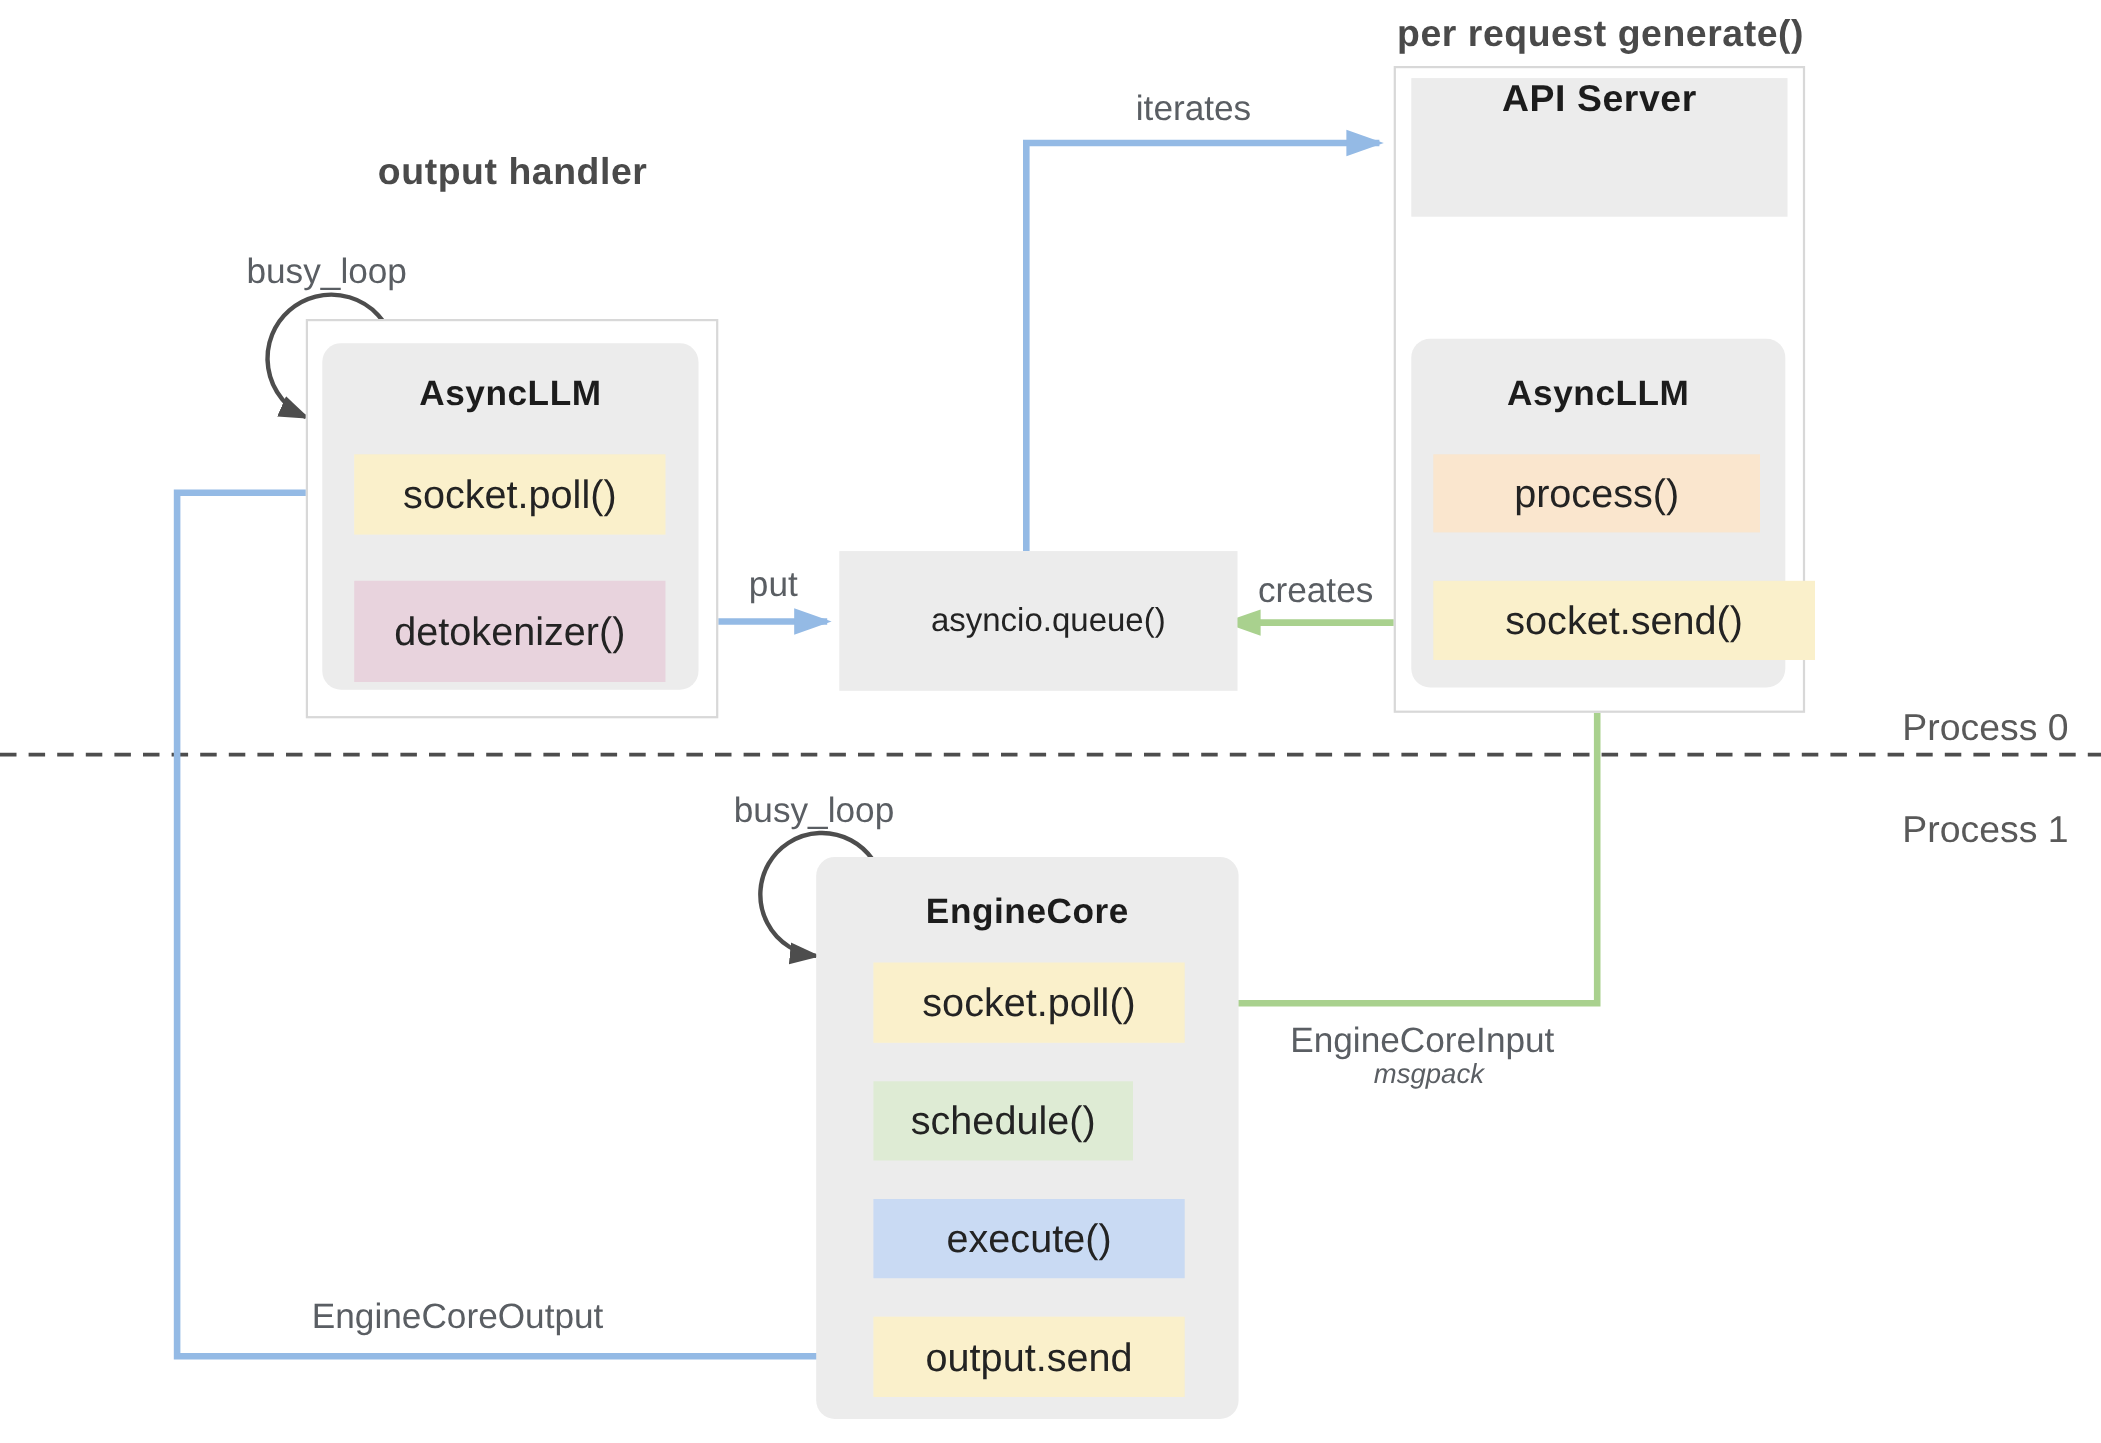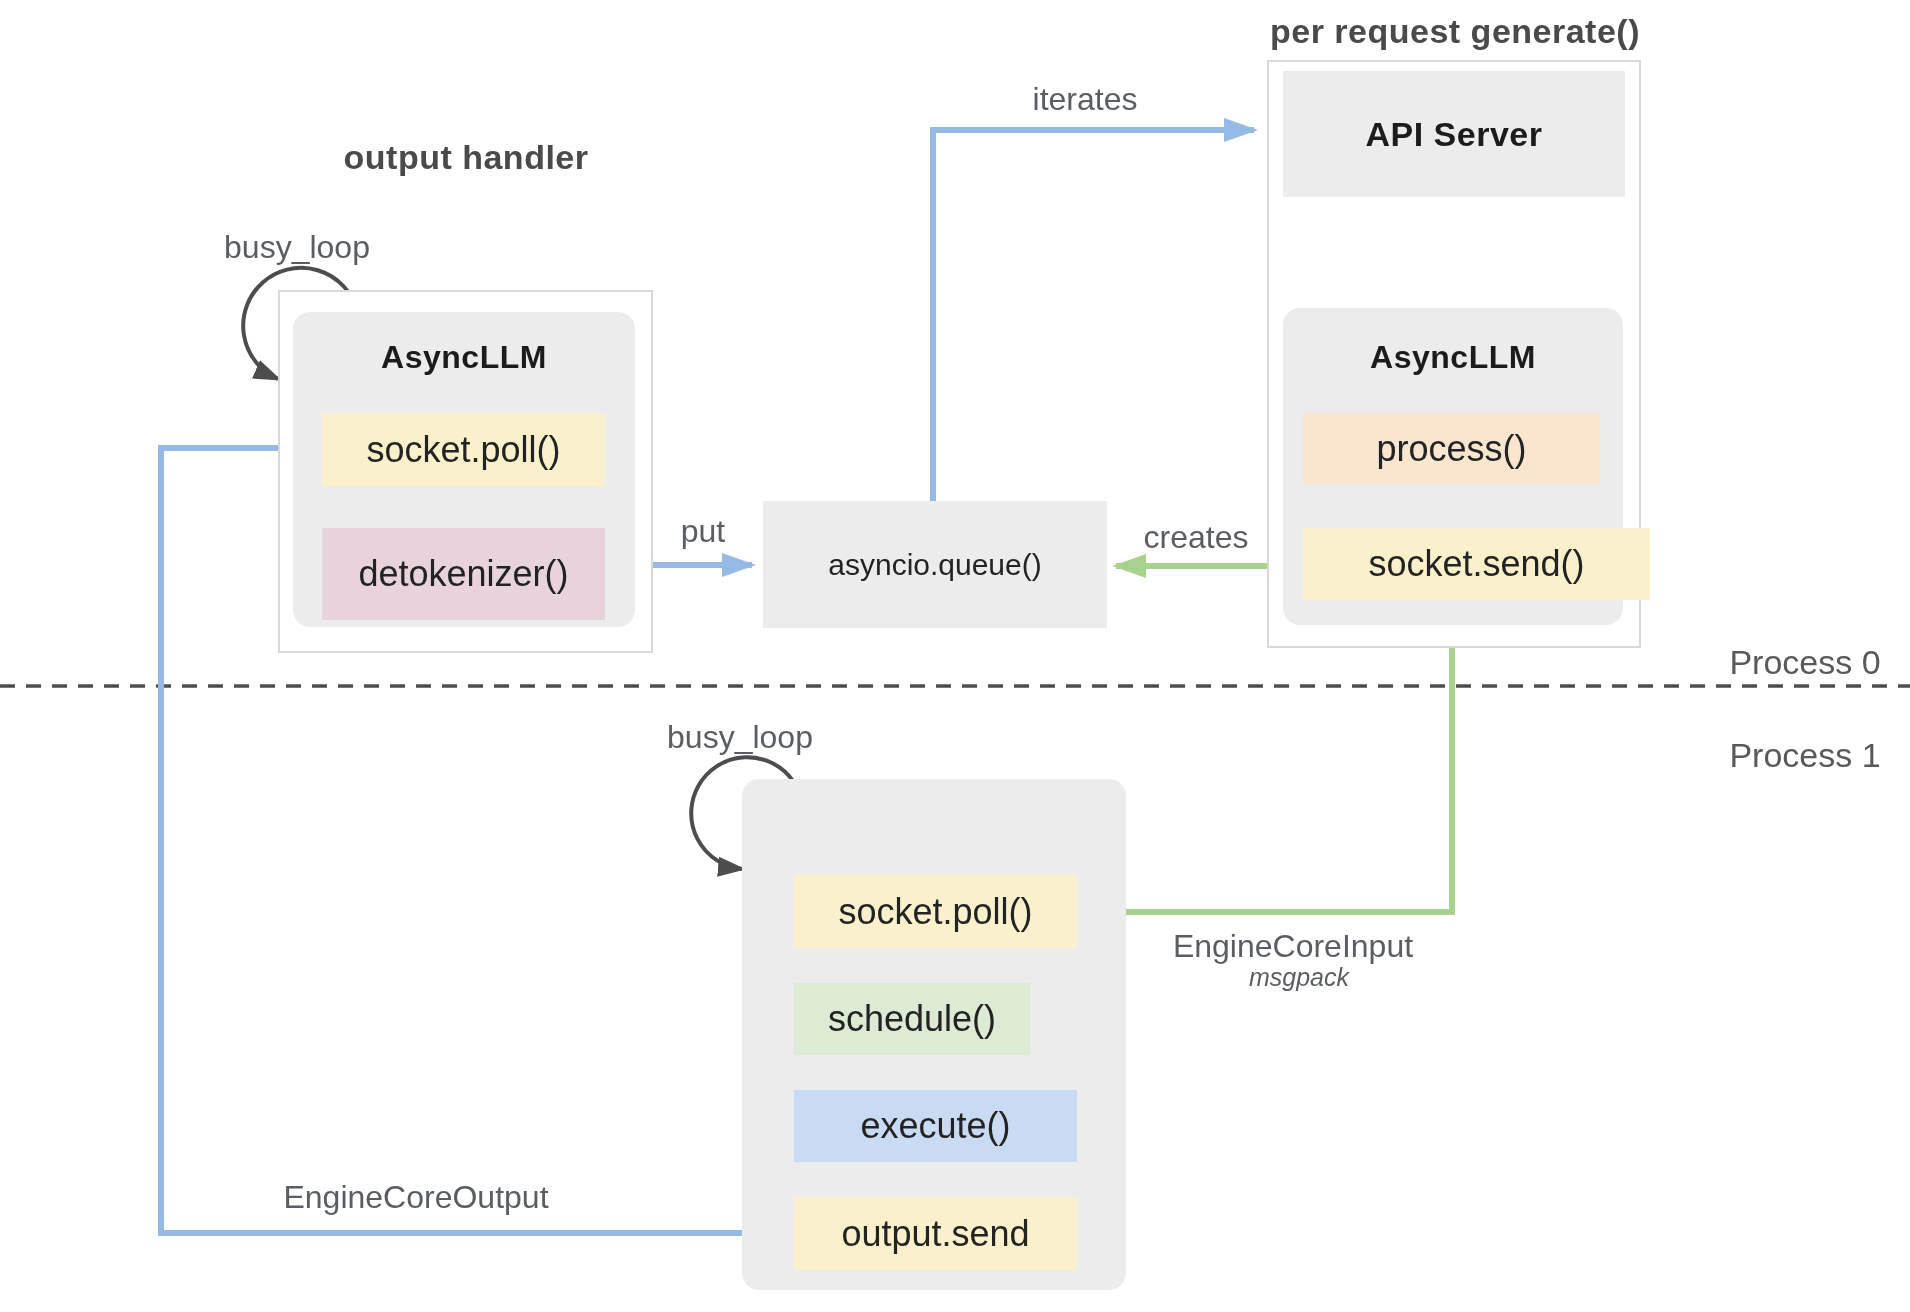--- a/index.html
+++ b/index.html
@@ -13,22 +13,22 @@
                  font-size:32px;line-height:1;color:var(--heading_dark);letter-spacing:.5px;}
   .method{position:absolute;display:flex;align-items:center;justify-content:center;
           font-size:36px;color:#232323;box-sizing:border-box;}
   .yellow{background:var(--method_yellow);}
   .pink{background:var(--method_pink);}
   .orange{background:var(--method_orange);}
   .green{background:var(--method_green);}
   .blue{background:var(--method_blue);}
 
   .queue-node{position:absolute;background:var(--panel_gray);display:flex;align-items:center;
-              justify-content:center;font-size:30px;color:#232323;}
-  .api-node{position:absolute;background:var(--panel_gray);display:flex;align-items:center;
+              justify-content:center;font-size:30px;color:#232323;padding-left:18px;}
+  .api-node{position:absolute;background:var(--panel_gray);display:flex;align-items:flex-start;
             justify-content:center;font-size:34px;font-weight:bold;color:var(--heading_dark);letter-spacing:.5px;}
 
   .diagram-title{position:absolute;transform:translate(-50%,-50%);font-weight:bold;
                  font-size:34px;color:var(--title_gray);white-space:nowrap;letter-spacing:.5px;}
   .edge-label{position:absolute;transform:translate(-50%,-50%);font-size:32px;
               color:var(--label_gray);white-space:nowrap;}
   .process-label{position:absolute;transform:translate(-50%,-50%);font-size:34px;
                  color:#595959;white-space:nowrap;margin-top:20px;}
   .italic-label{font-style:italic;font-size:25px;}
 </style>
@@ -106,20 +106,21 @@
     <div class="panel-heading" style="top:33px">AsyncLLM</div>
     <div class="method orange" style="left:20px;top:105px;width:297px;height:71px">
       <span>process()</span>
     </div>
     <div class="method yellow" style="left:20px;top:220px;width:347px;height:72px">
       <span>socket.send()</span>
     </div>
   </div>
 
   <div class="panel" style="left:742px;top:779px;width:384px;height:511px">
+    <div class="panel-heading" style="top:33px">EngineCore</div>
     <div class="method yellow" style="left:52px;top:96px;width:283px;height:73px">
       <span>socket.poll()</span>
     </div>
     <div class="method green" style="left:52px;top:204px;width:236px;height:72px">
       <span>schedule()</span>
     </div>
     <div class="method blue" style="left:52px;top:311px;width:283px;height:72px">
       <span>execute()</span>
     </div>
     <div class="method yellow" style="left:52px;top:418px;width:283px;height:73px">

